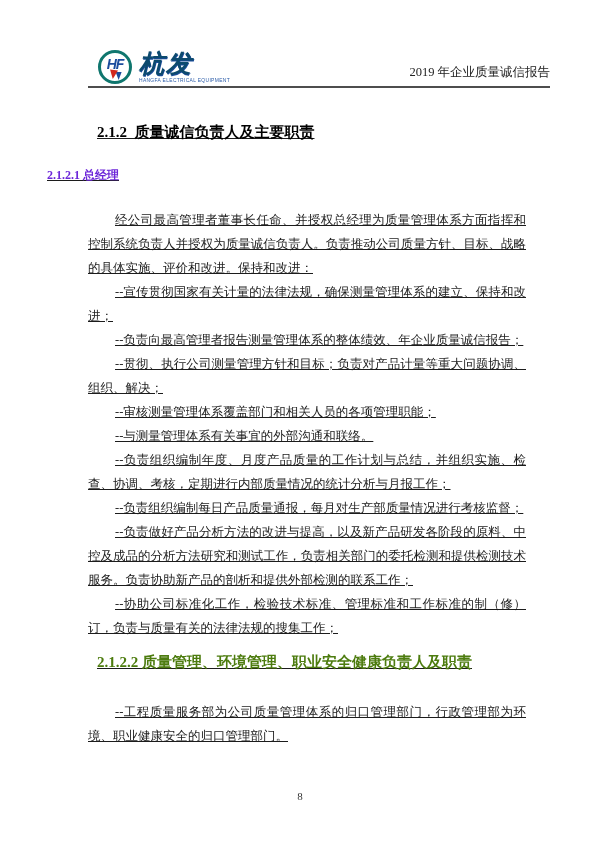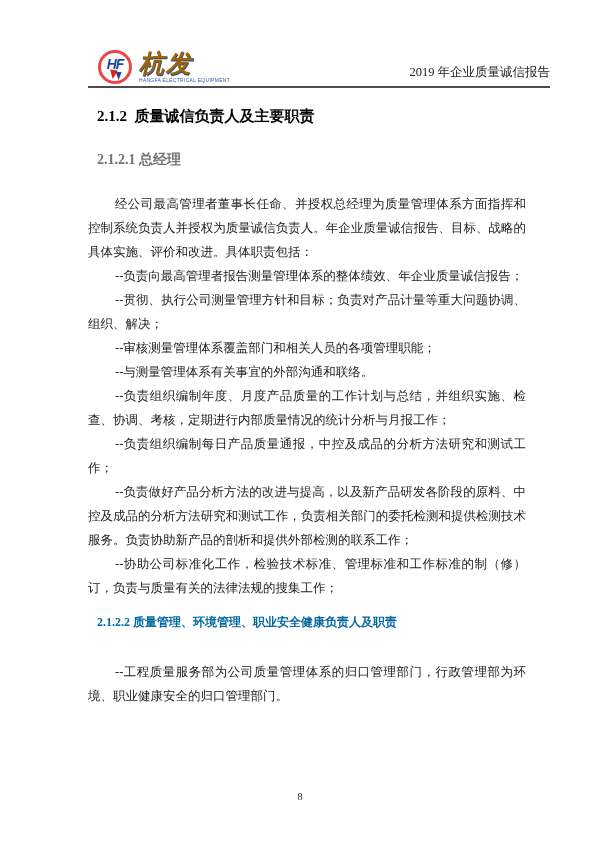--- a/index.html
+++ b/index.html
@@ -33,21 +33,21 @@
     display: flex;
     align-items: center;
     gap: 7px;
     padding-left: 10px;
   }
   .logo-circle {
     position: relative;
     width: 34px;
     height: 34px;
     box-sizing: border-box;
-    border: 3px solid #ef4444;
+    border: 3px solid #0f766e;
     border-radius: 50%;
     background: #ffffff;
     display: flex;
     justify-content: center;
   }
   .logo-monogram {
     color: #1b4b9c;
     font-weight: bold;
     font-style: italic;
     font-size: 14px;
@@ -71,21 +71,21 @@
     position: absolute;
     bottom: 1px;
     left: 50%;
     transform: translateX(10%);
     border-left: 3px solid transparent;
     border-right: 3px solid transparent;
     border-top: 8px solid #1b4b9c;
   }
   .brand { display: flex; flex-direction: column; }
   .brand-name {
-    color: #a16207;
+    color: #0c4a6e;
     font-weight: bold;
     font-style: italic;
     font-size: 25px;
     line-height: 1;
     letter-spacing: 2px;
     text-shadow: 0.5px 0.5px 0 #1b4b9c;
   }
   .brand-tagline {
     color: #2a5ba8;
     font-size: 6px;
@@ -99,46 +99,47 @@
   .report-title {
     font-size: 12.5px;
     color: #222222;
     padding-bottom: 3px;
     white-space: nowrap;
   }
 
   
   .doc {
     position: absolute;
-    top: 86px;
+    top: 102px;
     left: 0;
     right: 0;
+    text-decoration: underline;
   }
   .h1 {
     margin: 21px 0 0 97px;
     font-size: 15px;
     line-height: 18px;
     font-weight: bold;
     color: #000000;
     white-space: pre-wrap;
   }
   .h2 {
-    margin: 26px 0 0 97px;
-    font-size: 14px;
+    margin: 26px 0 0 47px;
+    font-size: 12px;
     line-height: 17px;
     font-weight: bold;
-    color: #737373;
+    color: #6d28d9;
     white-space: pre-wrap;
   }
   .h3 {
     margin: 13px 0 0 97px;
-    font-size: 12px;
+    font-size: 15px;
     line-height: 18px;
     font-weight: bold;
-    color: #0369a1;
+    color: #4d7c0f;
     white-space: pre-wrap;
   }
   .content {
     margin: 24px 74px 0 88px;
   }
   .content-final {
     margin: 29px 74px 0 88px;
   }
   .para {
     margin: 0;
@@ -180,27 +181,28 @@
     </div>
   </div>
 
   <div class="doc">
 
     <div class="h1">2.1.2  质量诚信负责人及主要职责</div>
 
     <div class="h2">2.1.2.1 总经理</div>
 
     <div class="content">
-      <p class="para">经公司最高管理者董事长任命、并授权总经理为质量管理体系方面指挥和控制系统负责人并授权为质量诚信负责人。年企业质量诚信报告、目标、战略的具体实施、评价和改进。具体职责包括：</p>
+      <p class="para">经公司最高管理者董事长任命、并授权总经理为质量管理体系方面指挥和控制系统负责人并授权为质量诚信负责人。负责推动公司质量方针、目标、战略的具体实施、评价和改进。保持和改进：</p>
+      <p class="para">--宣传贯彻国家有关计量的法律法规，确保测量管理体系的建立、保持和改进；</p>
       <p class="para">--负责向最高管理者报告测量管理体系的整体绩效、年企业质量诚信报告；</p>
       <p class="para">--贯彻、执行公司测量管理方针和目标；负责对产品计量等重大问题协调、组织、解决；</p>
       <p class="para">--审核测量管理体系覆盖部门和相关人员的各项管理职能；</p>
       <p class="para">--与测量管理体系有关事宜的外部沟通和联络。</p>
       <p class="para">--负责组织编制年度、月度产品质量的工作计划与总结，并组织实施、检查、协调、考核，定期进行内部质量情况的统计分析与月报工作；</p>
-      <p class="para">--负责组织编制每日产品质量通报，中控及成品的分析方法研究和测试工作；</p>
+      <p class="para">--负责组织编制每日产品质量通报，每月对生产部质量情况进行考核监督；</p>
       <p class="para">--负责做好产品分析方法的改进与提高，以及新产品研发各阶段的原料、中控及成品的分析方法研究和测试工作，负责相关部门的委托检测和提供检测技术服务。负责协助新产品的剖析和提供外部检测的联系工作；</p>
       <p class="para">--协助公司标准化工作，检验技术标准、管理标准和工作标准的制（修）订，负责与质量有关的法律法规的搜集工作；</p>
     </div>
 
     <div class="h3">2.1.2.2 质量管理、环境管理、职业安全健康负责人及职责</div>
 
     <div class="content-final">
       <p class="para">--工程质量服务部为公司质量管理体系的归口管理部门，行政管理部为环境、职业健康安全的归口管理部门。</p>
     </div>
 

